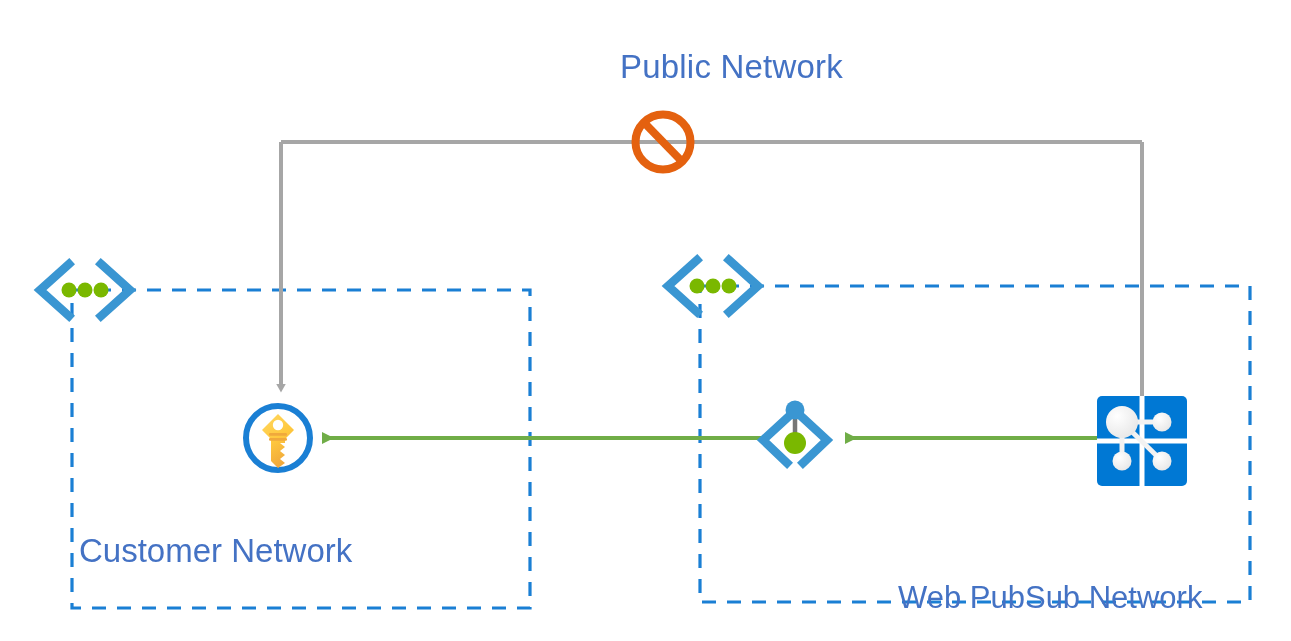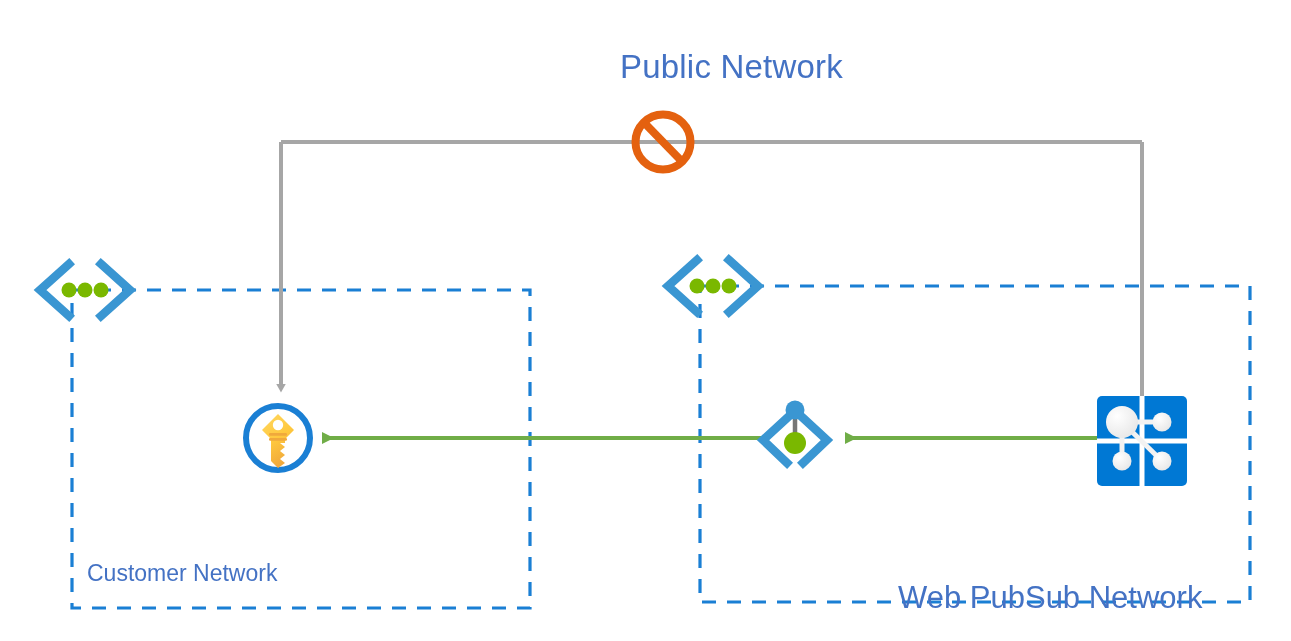--- a/index.html
+++ b/index.html
@@ -32,23 +32,22 @@
     user-select: none;
   }
   #public-network-title {
     left: 620px;
     top: 48px;
     font-size: 33px;
     letter-spacing: 0.2px;
   }
   #customer-network-label {
     left: 79px;
-    top: 560px;
-    font-size: 23px;
-    margin-left: 8px;
+    top: 532px;
+    font-size: 33px;
   }
   #webpubsub-network-label {
     left: 898px;
     top: 580px;
     font-size: 31px;
   }
 </style>
 </head>
 <body>
 

